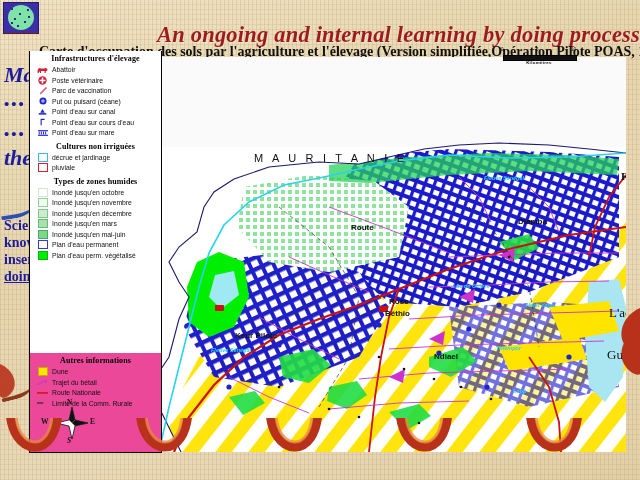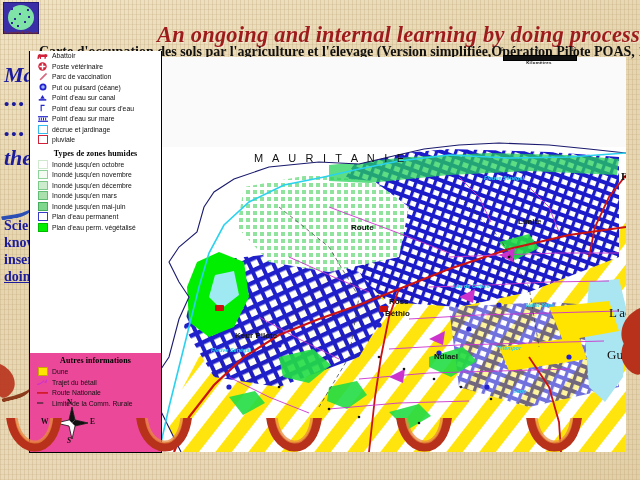--- a/index.html
+++ b/index.html
@@ -276,21 +276,21 @@
       </g>
     </svg>
 
     <div id="maplabels">
         <div class="mlab big" style="left: 225px; top: 95px;">M A U R I T A N I E</div>
         <div class="mlab town" style="left: 322px; top: 166px;">Route</div>
         <div class="mlab town2" style="left: 592px; top: 113px;">Rosso</div>
         <div class="mlab town" style="left: 360px; top: 240px;">Ross</div>
         <div class="mlab town" style="left: 356px; top: 252px;">Béthio</div>
         <div class="mlab town" style="left: 405px; top: 295px;">Ndiael</div>
-        <div class="mlab town" style="left: 489px; top: 160px;">Limite</div>
+        <div class="mlab town" style="left: 489px; top: 160px;">Diamba</div>
         <div class="mlab town" style="left: 206px; top: 274px;">Keur Pilote</div>
         <div class="mlab lake" style="left: 580px; top: 248px;">L'ac</div>
         <div class="mlab lake" style="left: 596px; top: 270px;">de</div>
         <div class="mlab lake" style="left: 578px; top: 290px;">Guiers</div>
         <div class="mlab hyd" style="left: 455px; top: 118px;">Fleuve Sénégal</div>
         <div class="mlab hyd" style="left: 182px; top: 290px;">Fleuve Sénégal</div>
         <div class="mlab hyd" style="left: 424px; top: 226px;">Lac de Guiers</div>
         <div class="mlab hyd" style="left: 497px; top: 245px;">Ndiel Yana</div>
         <div class="mlab hyd" style="left: 467px; top: 288px;">Thiempor</div>
         <div class="mlab hyd" style="left: 484px; top: 331px;">Loop</div>
@@ -303,20 +303,21 @@
     <span style="left:4px">0</span>
     <span style="left:39px">5</span>
     <span style="left:74px">10</span>
   </div>
   <div class="bar"></div>
   <div class="cap">Kilomètres</div>
 </div>
 
 <div id="legend">
 
+  <div class="lg-head">Infrastructures d'élevage</div>
   <div class="lg-row">
     <span class="sym">
       <svg width="11" height="8" viewBox="0 0 22 14">
           <path d="M1 10 L2 5 L5 3 L8 4 L14 4 L18 3 L21 5 L20 9 L18 9 L17 13 L15 13 L15 9 L8 9 L8 13 L6 13 L6 9 L3 13 L1 13 Z" fill="#d1223a"></path>
         </svg>
     </span>
     <span class="lbl">Abattoir</span>
   </div>
   <div class="lg-row">
     <span class="sym">
@@ -371,20 +372,21 @@
             <rect x="1" y="2" width="1.4" height="4"></rect>
             <rect x="4" y="2" width="1.4" height="4"></rect>
             <rect x="7" y="2" width="1.4" height="4"></rect>
             <rect x="10" y="2" width="1.4" height="4"></rect>
           </g>
         </svg>
     </span>
     <span class="lbl">Point d'eau sur mare</span>
   </div>
 
+  <div class="lg-head">Cultures non irriguées</div>
   <div class="lg-row">
     <span class="sym">
         <i class="sw" style="background:#ffffff;border-color:#33bbee"></i>
       </span>
     <span class="lbl">décrue et jardinage</span>
   </div>
   <div class="lg-row">
     <span class="sym">
         <i class="sw" style="background:#ffffff;border-color:#d1223a"></i>
       </span>

